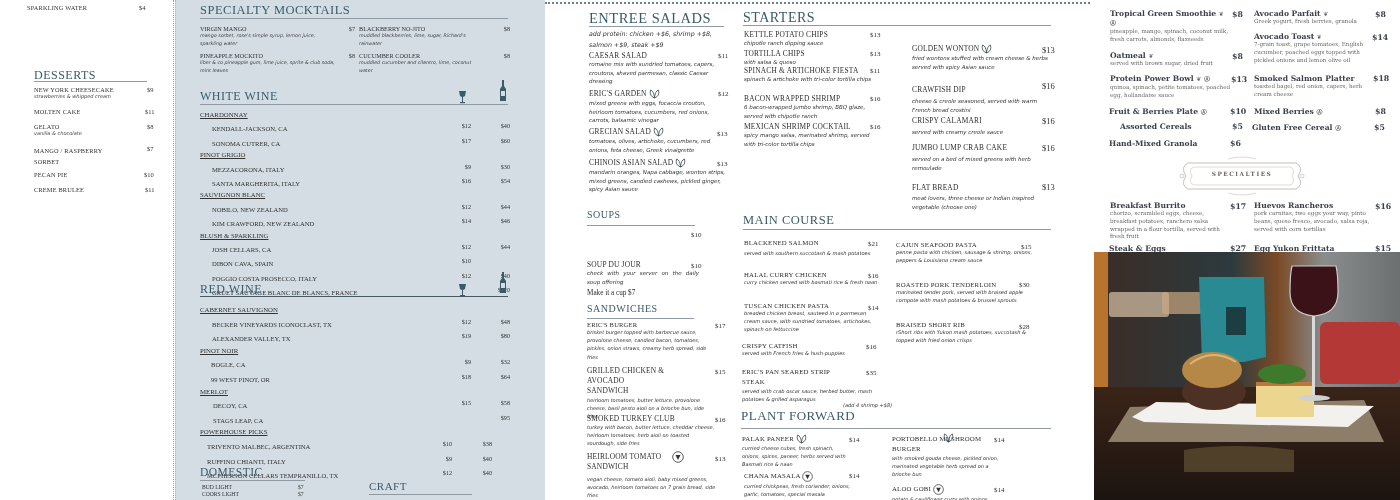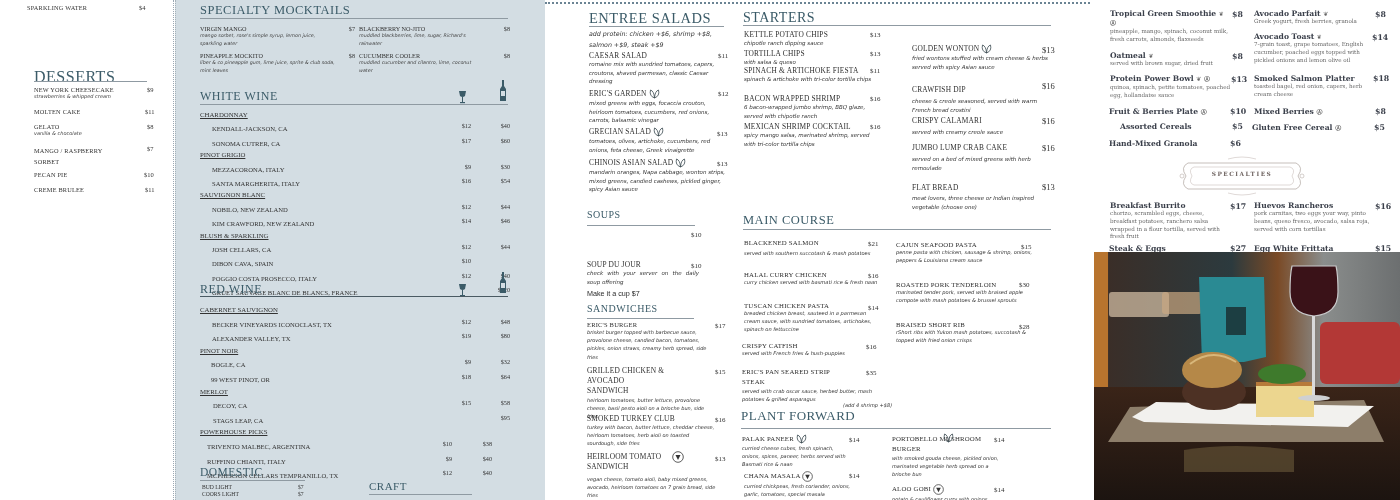--- a/index.html
+++ b/index.html
@@ -1,19 +1,19 @@
 <!DOCTYPE html>
 <html><head>
 <meta charset="utf-8">
 <style>
   * { box-sizing: border-box; margin: 0; padding: 0; }
   html, body { width: 1400px; height: 500px; overflow: hidden; background: #fff; }
   body { position: relative; font-family: "DejaVu Serif", serif; color: #2b2b2b; }
   .panel { position: absolute; top: 0; height: 500px; overflow: hidden; }
-  .serif { font-family: Liberation Sans, sans-serif; text-align: center; }
+  .serif { font-family: Liberation Serif, serif; text-align: center; }
   .sans { font-family: "DejaVu Sans", sans-serif; }
   .heading { font-family: "Liberation Serif", serif; color: #3b5b68; letter-spacing: 0.5px; text-transform: uppercase; }
   .rule { border-bottom: 1.5px solid #8f9aa2; }
   .rule-dark { border-bottom: 1.5px solid #4a5a63; }
   .abs { position: absolute; }
 
   
   #p1 { left: 0; width: 175px; background: #fff; }
   #p1 .name { font-family: "Liberation Serif", serif; font-size: 6.3px; text-transform: uppercase; color: #333; letter-spacing: 0.2px; }
   #p1 .desc { font-size: 5px; font-style: italic; font-family: "DejaVu Sans", sans-serif; color: #444; }
@@ -44,21 +44,21 @@
   .leaf { display: inline-block; vertical-align: middle; }
   .photo { position: absolute; left: 4px; top: 252px; width: 306px; height: 248px; overflow: hidden; }
 </style>
 </head>
 <body>
 
 <div class="panel" id="p1">
   <div class="abs name" style="left:27px;top:4px;">SPARKLING WATER</div>
   <div class="abs price" style="left:139px;top:4px;">$4</div>
 
-  <div class="abs heading" style="left:34px;top:68px;font-size:16px;">DESSERTS</div>
+  <div class="abs heading" style="left:34px;top:68px;font-size:12px;">DESSERTS</div>
   <div class="abs rule" style="left:34px;top:81px;width:113px;"></div>
 
   <div class="abs" style="left:34px;top:86px;">
     <div class="name">NEW YORK CHEESECAKE</div>
     <div class="desc">strawberries &amp; whipped cream</div>
   </div>
   <div class="abs price" style="left:147px;top:86px;">$9</div>
 
   <div class="abs name" style="left:34px;top:108px;">MOLTEN CAKE</div>
   <div class="abs price" style="left:145px;top:108px;">$11</div>
@@ -465,21 +465,21 @@
     <div class="bdesc">chorizo, scrambled eggs, cheese, breakfast potatoes, ranchero salsa wrapped in a flour tortilla, served with fresh fruit</div>
   </div>
   <div class="bprice" style="left:140px;top:202px;">$17</div>
   <div class="abs" style="left:164px;top:201px;width:125px;">
     <div class="bname">Huevos Rancheros</div>
     <div class="bdesc">pork carnitas, two eggs your way, pinto beans, queso fresco, avocado, salsa roja, served with corn tortillas</div>
   </div>
   <div class="bprice" style="left:285px;top:202px;">$16</div>
   <div class="abs bname" style="left:19px;top:244px;">Steak &amp; Eggs</div>
   <div class="bprice" style="left:140px;top:244px;">$27</div>
-  <div class="abs bname" style="left:164px;top:244px;">Egg White Frittata</div>
+  <div class="abs bname" style="left:164px;top:244px;">Egg Yukon Frittata</div>
   <div class="bprice" style="left:285px;top:244px;">$15</div>
 
   <div class="photo">
     <svg width="306" height="248" viewBox="0 0 306 248">
       <defs>
         <linearGradient id="bg" x1="0" y1="0" x2="1" y2="0">
           <stop offset="0" stop-color="#b06b2a"></stop>
           <stop offset="0.05" stop-color="#3a2e28"></stop>
           <stop offset="0.45" stop-color="#2c3a3e"></stop>
           <stop offset="0.6" stop-color="#7a4a26"></stop>

